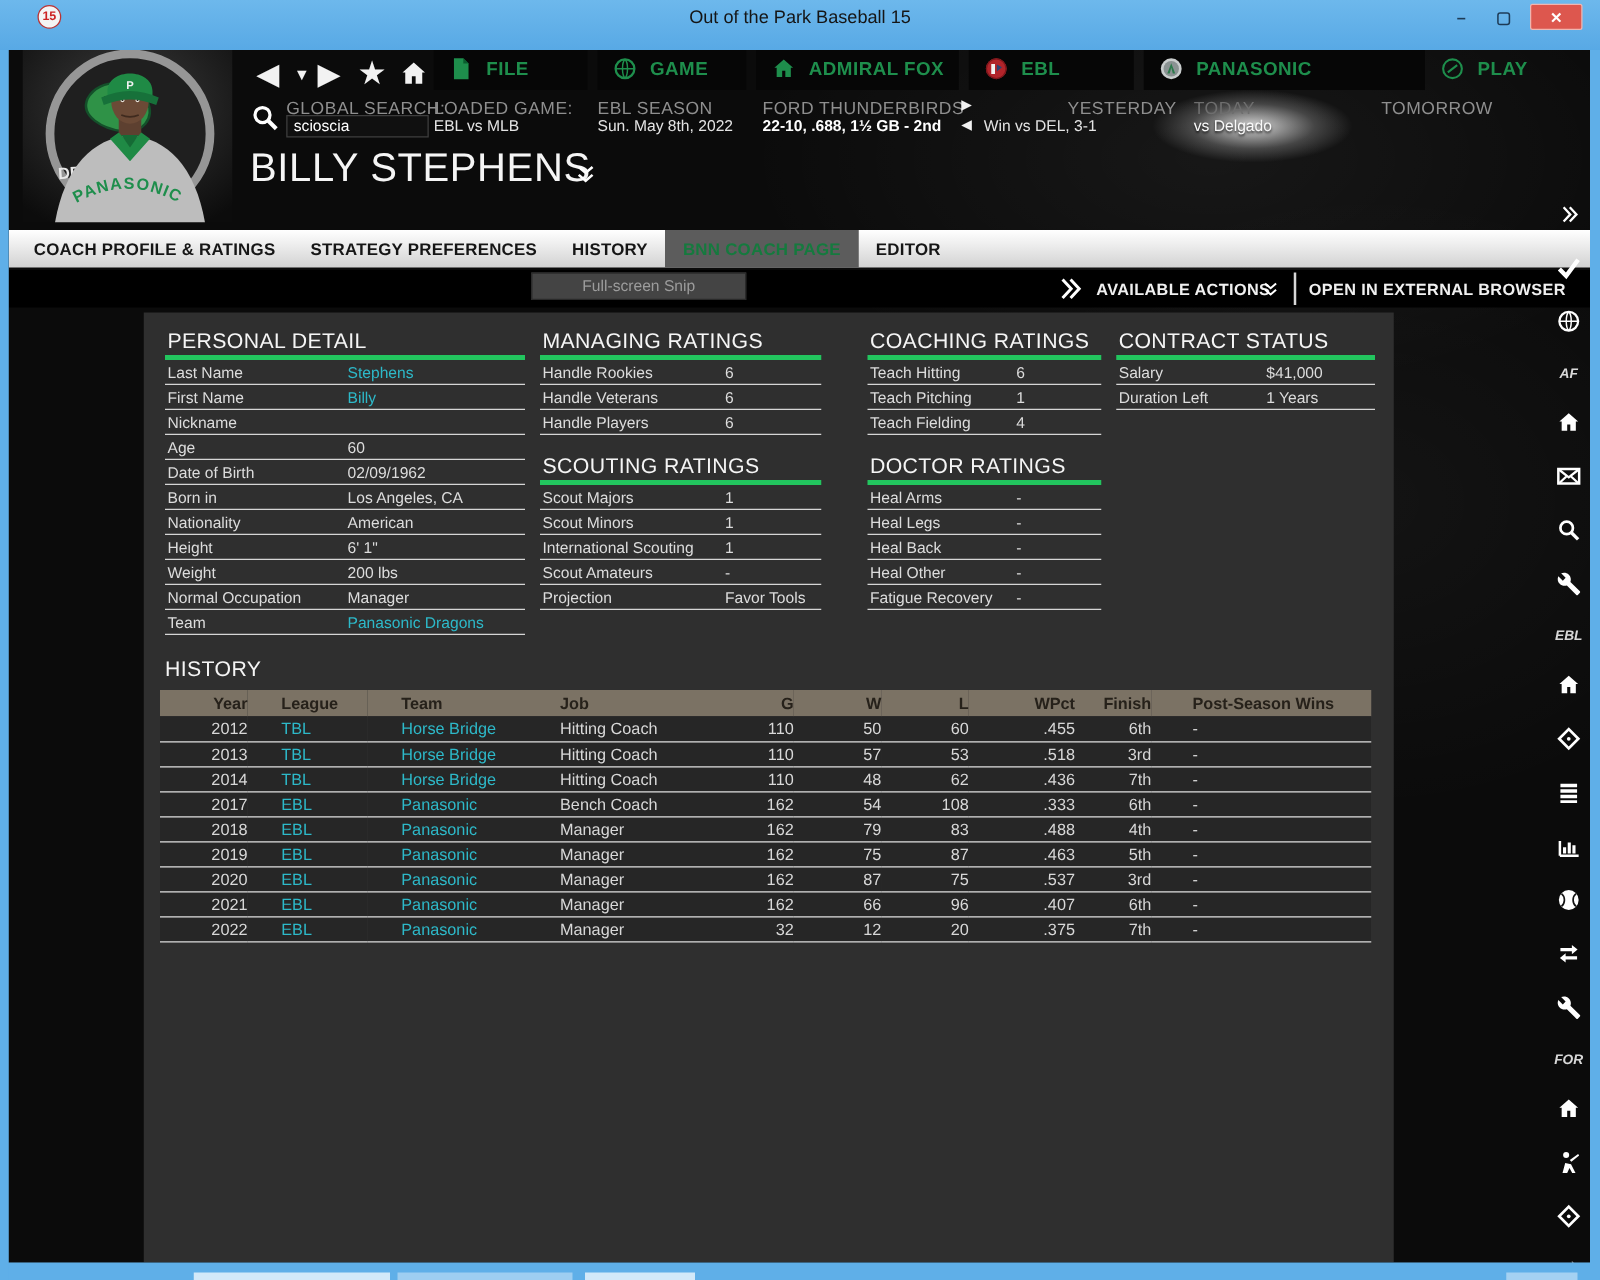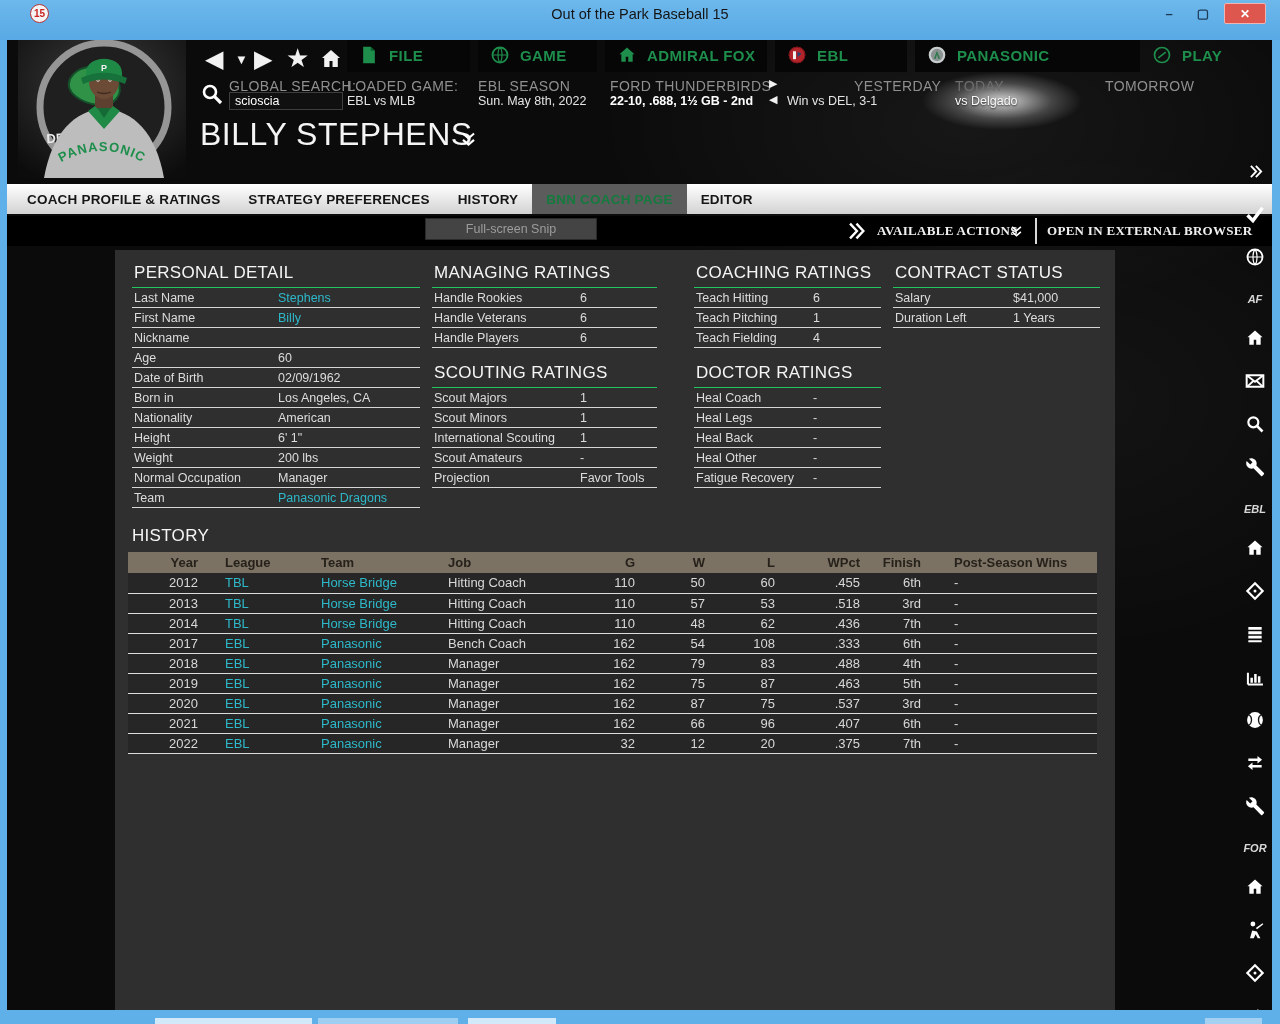--- a/index.html
+++ b/index.html
@@ -47,33 +47,33 @@
   .name-chev { left:452px; top:102px; width:19px; height:19px; color:#fff; }
 
   
   .tabbar { left:0; top:156px; width:1280px; height:30px; background:linear-gradient(#ffffff,#d2d2d2);
     display:flex; padding-left:6px; }
   .tab { display:flex; align-items:center; padding:0 14px; color:#161616; font-size:13.5px;
     font-weight:700; letter-spacing:.2px; white-space:nowrap; }
   .tab.active { background:#5c5c5c; color:#157a3e; }
 
   
-  .actionbar { left:0; top:188px; width:100%; height:30px; background:#000;font-family:Liberation Serif, serif; }
+  .actionbar { left:0; top:188px; width:100%; height:30px; background:#000; }
   .ab-text { position:absolute; top:0; height:30px; display:flex; align-items:center; color:#f0f0f0;
     font-size:13px; font-weight:700; letter-spacing:.3px; }
   .ab-divider { position:absolute; left:1028px; top:2px; width:2px; height:26px; background:#d8d8d8; }
   .snip { left:418px; top:190px; width:172px; height:22px; background:rgba(72,72,72,.95);
     border:1px solid #2a2a2a; color:#9c9c9c; font-size:12.5px; display:flex; align-items:center;
     justify-content:center; z-index:5; }
 
   
   .panel { left:108px; top:222px; width:1000px; height:760px; background:#2f2f2f; }
   .sec { position:absolute; }
   .sec-title { font-size:17px; color:#f5f5f5; letter-spacing:.3px; padding:1px 0 5px 2px;
-    border-bottom:1px solid #22c55e; font-weight:400; height:26px; }
+    border-bottom:4px solid #22c55e; font-weight:400; height:26px; }
   .kv { position:relative; height:20px; border-bottom:1px solid #d6d6d6; font-size:12.5px;
     color:#dcdcdc; line-height:20px; }
   .kv-l { position:absolute; left:2px; white-space:nowrap; }
   .kv-v { position:absolute; left:var(--voff); white-space:nowrap; }
   .kv-v[data-variant="link"] { color:#2db9c9; }
 
   .history { position:absolute; left:13px; top:276px; width:969px; }
   .history-title { font-size:17px; color:#f5f5f5; letter-spacing:.3px; padding-left:4px;
     margin-bottom:6px; font-weight:400; }
   table { border-collapse:collapse; table-layout:fixed; width:969px; font-size:13px; }
@@ -443,21 +443,21 @@
           <span class="kv-v">4</span>
         </div>
         </div>
     </div>
 
     <div class="sec" style="left:579px;top:112px;width:187px;--voff:119px;">
       <div class="sec-title">DOCTOR RATINGS</div>
       <div>
 
       <div class="kv">
-          <span class="kv-l">Heal Coach</span>
+          <span class="kv-l">Heal Arms</span>
           <span class="kv-v">-</span>
         </div>
           <div class="kv">
           <span class="kv-l">Heal Legs</span>
           <span class="kv-v">-</span>
         </div>
           <div class="kv">
           <span class="kv-l">Heal Back</span>
           <span class="kv-v">-</span>
         </div>

